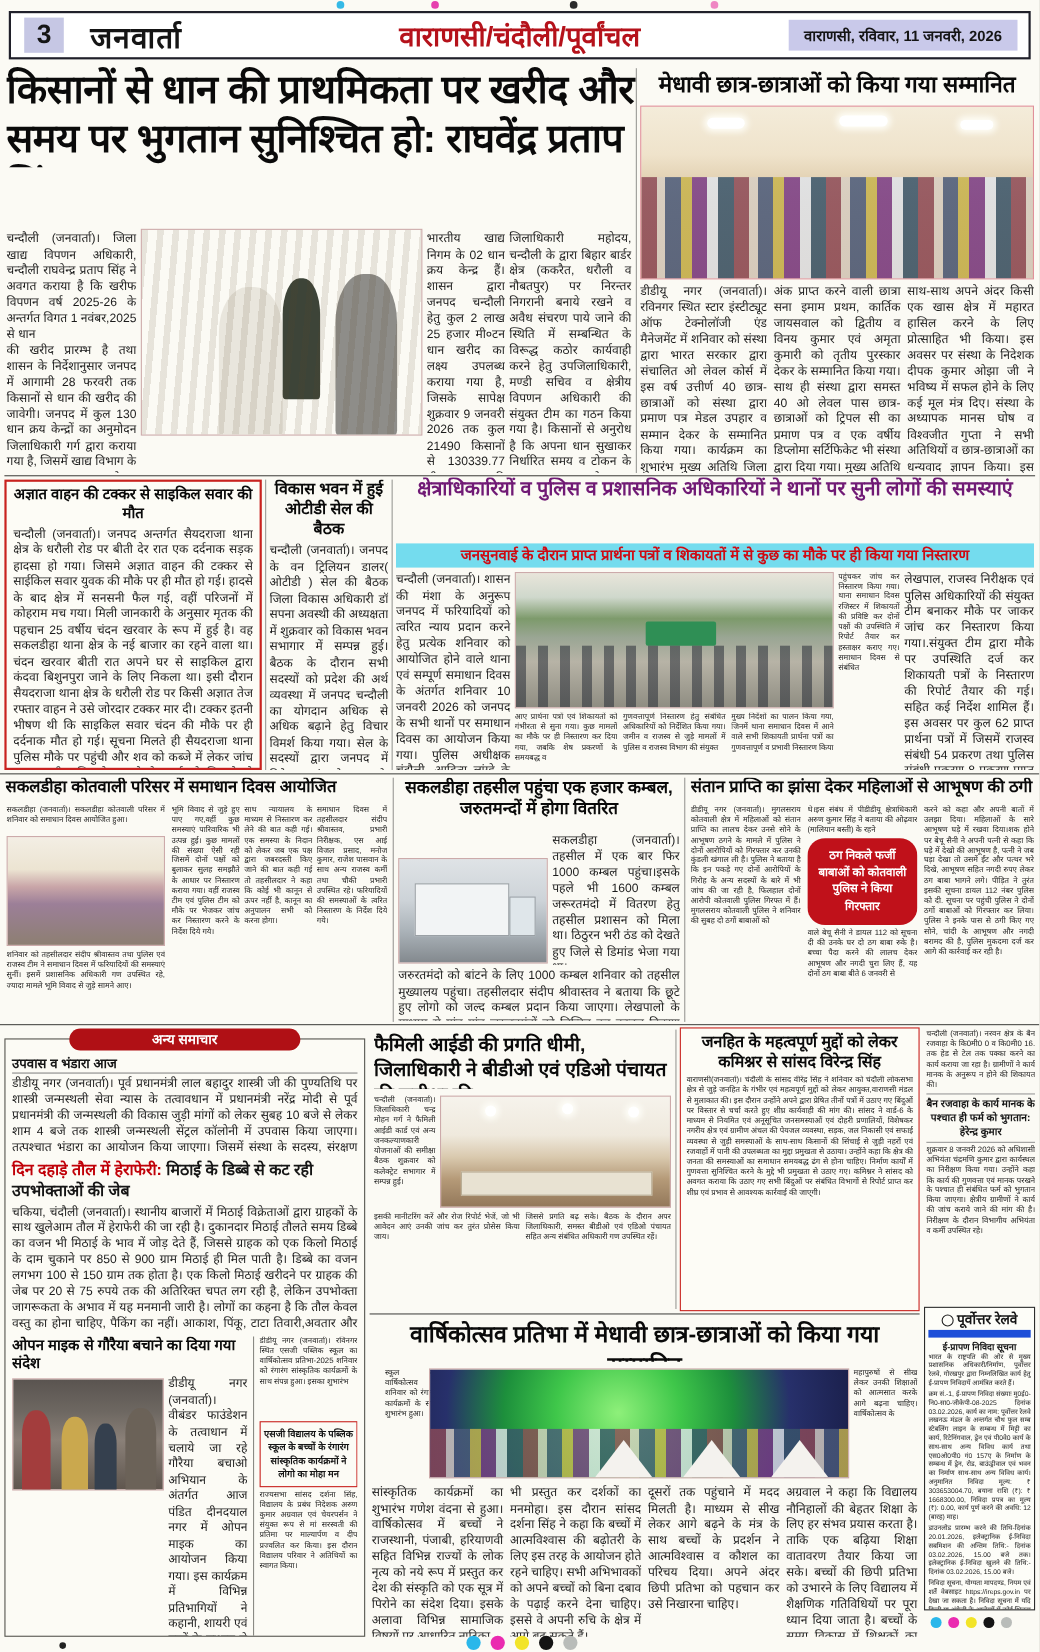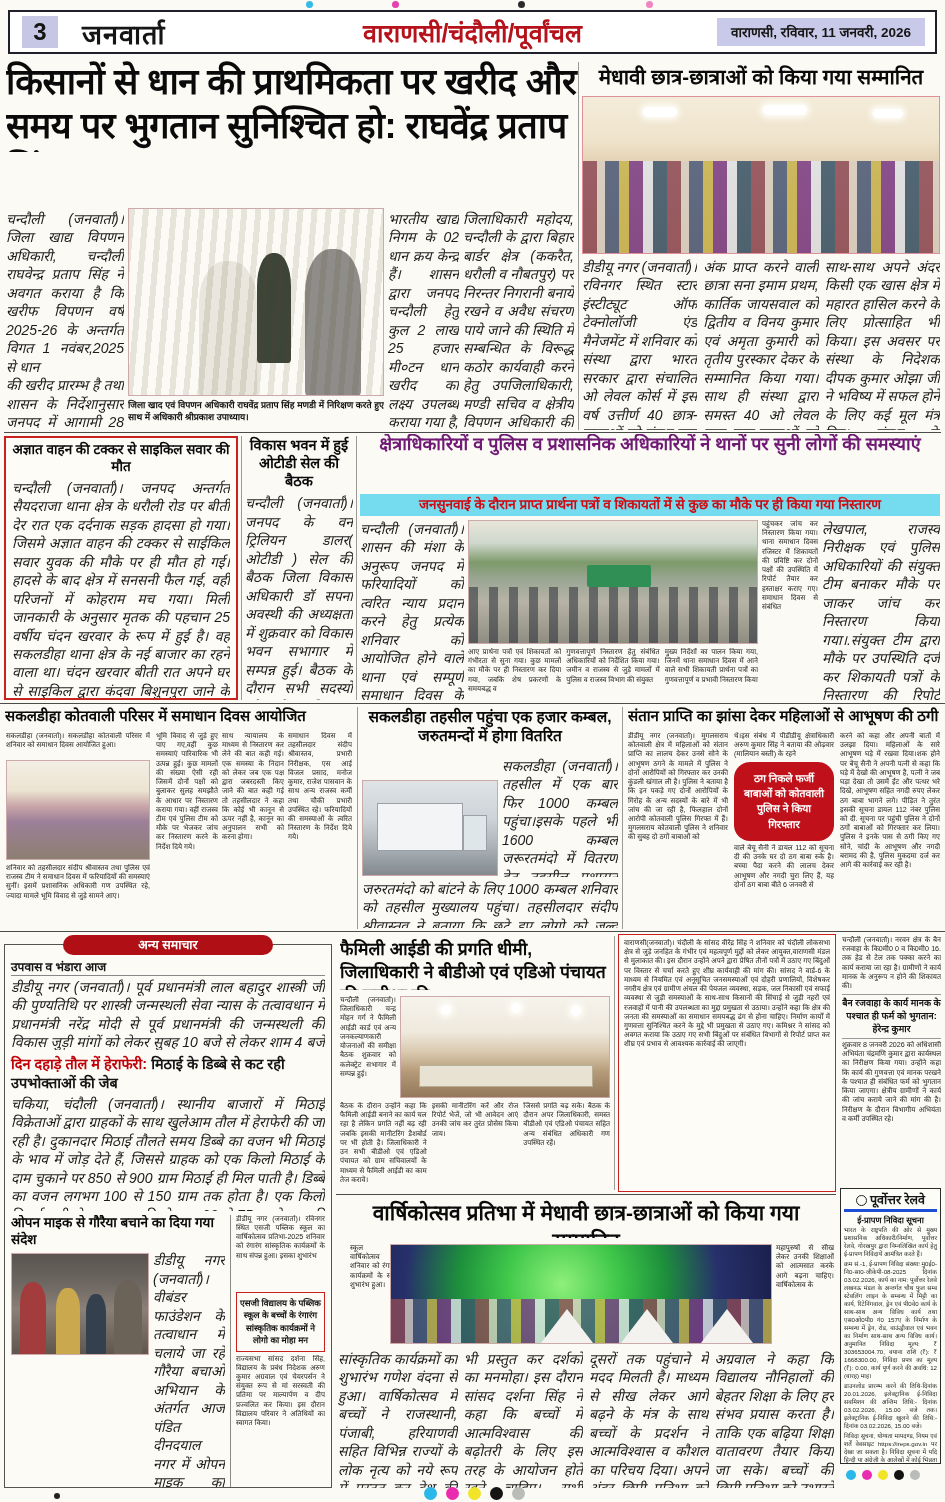--- a/index.html
+++ b/index.html
@@ -3,21 +3,21 @@
 <meta charset="utf-8">
 <style>
   * { margin:0; padding:0; box-sizing:border-box; }
   html,body { background:#dddbd4; }
   #page {
     position:relative; width:945px; height:1502px; margin:0 auto;
     background:#fbfaf4; color:#151515; overflow:hidden;
     font-family:"Liberation Sans", sans-serif;
   }
   .abs { position:absolute; }
-  .bt { font-size:14px; line-height:1.32; overflow:hidden; color:#1c1c1c; text-align:justify;font-style:italic; }
+  .bt { font-size:11px; line-height:1.32; overflow:hidden; color:#1c1c1c; text-align:justify; }
   .bt-sm { font-size:7.1px; line-height:1.3; overflow:hidden; color:#1c1c1c; text-align:justify; }
   .cols { display:flex; gap:6px; }
   .col { flex:1 1 0; overflow:hidden; }
   .vrule { position:absolute; width:1px; background:#9a9a96; }
   .hrule { position:absolute; height:1px; background:#4b4b48; }
 
   
   #masthead { border:2px solid #20202a; background:#fff; }
   #pageno { background:#c6c7e4; font-weight:bold; font-size:24px; text-align:center; line-height:32px; }
   #papername { font-weight:700; font-size:27px; letter-spacing:1px; }
@@ -66,21 +66,21 @@
   .ph-truck { background:linear-gradient(180deg,#dfe3e6 0%,#cdd3d8 40%,#aab2b8 70%,#83898e 100%); }
   .truck-box { position:absolute; background:#f2f4f5; border:1px solid #9aa0a5; }
   .ph-meet { background:linear-gradient(180deg,#f6f3ec 0%,#efe9dd 35%,#d9c9ae 55%,#b59a78 75%,#93785a 100%); }
   .lightdot { position:absolute; background:#fff; border-radius:50%; box-shadow:0 0 6px 3px rgba(255,255,250,.9); }
   .ph-openmic { background:linear-gradient(180deg,#5a5450 0%,#6e6862 30%,#8a8078 55%,#5f564e 100%); }
   .ph-stage { background:radial-gradient(circle at 45% 40%, #8ef07a 0%, #3fc74a 26%, #1d8f3c 48%, #27306b 72%, #1a1f4a 100%); }
   .tri { position:absolute; width:0; height:0; border-left:26px solid transparent; border-right:26px solid transparent; border-bottom:34px solid #f4f2ee; }
 
   
   #railway { border:1.2px solid #2c2c2c; background:#fdfdf8; padding:2px 3px; }
-  #railway .rtitle { font-weight:800; font-size:12.5px; text-align:center; border-bottom:3px solid #1d4ed8; padding-bottom:1px; }
+  #railway .rtitle { font-weight:800; font-size:12.5px; text-align:center; border-bottom:7px solid #1d4ed8; padding-bottom:1px; }
   #railway .rsub { font-weight:bold; font-size:8.3px; text-align:center; margin:2px 0 1px; }
   #railway p { font-size:6.15px; line-height:1.3; text-align:justify; color:#222; margin-bottom:2px; }
   .wheel { display:inline-block; width:11px; height:11px; border:1.5px solid #222; border-radius:50%; vertical-align:-2px; margin-right:3px; }
 </style>
 </head>
 <body>
 
 <div id="page">
 
   <div class="dot" style="left:306px;top:1px;width:7px;height:7px;background:#35b9e6;"></div>
@@ -100,21 +100,20 @@
   <div class="abs" style="left:6px;top:210px;width:118px;height:220px;overflow:hidden;">
     <p class="bt">चन्दौली (जनवार्ता)। जिला खाद्य विपणन अधिकारी, चन्दौली राघवेन्द्र प्रताप सिंह ने अवगत कराया है कि खरीफ विपणन वर्ष 2025-26 के अन्तर्गत विगत 1 नवंबर,2025 से धान</p>
     <p class="bt">की खरीद प्रारम्भ है तथा शासन के निर्देशानुसार जनपद में आगामी 28 फरवरी तक किसानों से धान की खरीद की जावेगी। जनपद में कुल 130 धान क्रय केन्द्रों का अनुमोदन जिलाधिकारी गर्ग द्वारा कराया गया है, जिसमें खाद्य विभाग के 48 धान क्रय केन्द्र, पी०सी०एफ० के 27 केन्द्र, पी०सी०यू० के 36 केन्द्र, यू०पी०एस०एस० के 15 केन्द्र, मण्डी समिति के 02 केन्द्र व</p>
   </div>
 
   <div class="photo ph-grain" style="left:128px;top:208px;width:256px;height:188px;">
     <div class="person" style="left:70px;top:52px;width:58px;height:136px;background:#e9e6dd;"></div>
     <div class="person" style="left:128px;top:44px;width:34px;height:110px;background:#3d4438;"></div>
     <div class="person" style="left:176px;top:40px;width:56px;height:148px;background:#8e8d89;"></div>
   </div>
-  <div class="abs caption" style="left:128px;top:399px;width:256px;height:30px;overflow:hidden;">जिला खाद एवं विपणन अधिकारी राघवेंद्र प्रताप सिंह मणडी में निरिक्षण करते हुए साथ में अधिकारी श्रीप्रकाश उपाध्याय।</div>
 
   <div class="abs bt" style="left:388px;top:210px;width:71px;height:220px;">भारतीय खाद्य निगम के 02 धान क्रय केन्द्र हैं। शासन द्वारा जनपद चन्दौली हेतु कुल 2 लाख 25 हजार मी०टन धान खरीद का लक्ष्य उपलब्ध कराया गया है, जिसके सापेक्ष शुक्रवार 9 जनवरी 2026 तक कुल 21490 किसानों से 130339.77 मी0टन धान की खरीद की जा चुकी है, जो लक्ष्य का 57.93 प्रतिशत है। कुल खरीद के सापेक्ष राइस मिलर्स को 88259.80 मी०टन धान की डिलीवरी व भारतीय खाद्य निगम में 36781.56 मी0टन (61.58 प्रतिशत) फोर्टीफाईड चावल का सम्प्रदान कराया जा चुका है तथा किसानों को 277.13 करोड़ का भुगतान भी उनके आधार लिंक बैंक खाते में किया जा चुका है। जनपद के किसानों द्वारा उपजाये धान की खरीद को प्राथमिकता देने व बिहार बार्डर से जनपद के भीतर लाये जाने वाले धान के अवैध संचरण को रोकने हेतु</div>
   <div class="abs bt" style="left:463px;top:210px;width:111px;height:220px;">जिलाधिकारी महोदय, चन्दौली के द्वारा बिहार बार्डर क्षेत्र (ककरैत, धरौली व नौबतपुर) पर निरन्तर निगरानी बनाये रखने व अवैध संचरण पाये जाने की स्थिति में सम्बन्धित के विरूद्ध कठोर कार्यवाही करने हेतु उपजिलाधिकारी, मण्डी सचिव व क्षेत्रीय विपणन अधिकारी की संयुक्त टीम का गठन किया गया है। किसानों से अनुरोध है कि अपना धान सुखाकर निर्धारित समय व टोकन के अनुसार धान क्रय केन्द्र पर उपस्थित होकर अपने धान की तौल कराएं तथा कोई भी किसान केन्द्र पर खुले आसमान के नीचे अपना धान गिराकर न जाएं, जिससे बारिश आदि से किसानों का धान सुरक्षित रहे। साथ ही अनुरोध है कि रविवार व अवकाश के दिनों में किसान केन्द्रों पर अपने धान की ट्रालियों लेकर न जाएं, जिससे असुविधा से बचा जा सके।</div>
 
   <div class="vrule" style="left:578px;top:62px;height:368px;"></div>
 
   <div class="abs hl-top-right" style="left:582px;top:62px;width:358px;height:32px;overflow:hidden;">मेधावी छात्र-छात्राओं को किया गया सम्मानित</div>
   <div class="photo ph-hall" style="left:582px;top:96px;width:358px;height:158px;border-color:#e0909a;">
     <div class="lightdot" style="left:60px;top:10px;width:34px;height:10px;border-radius:6px;"></div>
     <div class="lightdot" style="left:180px;top:8px;width:44px;height:10px;border-radius:6px;"></div>
@@ -219,28 +218,28 @@
 
   <div class="abs hl-md" style="left:340px;top:938px;width:270px;height:52px;font-size:17.5px;line-height:1.3;overflow:hidden;">फैमिली आईडी की प्रगति धीमी, जिलाधिकारी ने बीडीओ एवं एडिओ पंचायत की समीक्षा की</div>
   <div class="abs bt-sm" style="left:340px;top:996px;width:56px;height:102px;">चन्दौली (जनवार्ता)। जिलाधिकारी चन्द्र मोहन गर्ग ने फैमिली आईडी कार्ड एवं अन्य जनकल्याणकारी योजनाओं की समीक्षा बैठक शुक्रवार को कलेक्ट्रेट सभागार में सम्पन्न हुई।</div>
   <div class="photo ph-meet" style="left:400px;top:996px;width:210px;height:102px;">
     <div class="lightdot" style="left:40px;top:8px;width:10px;height:10px;"></div>
     <div class="lightdot" style="left:110px;top:6px;width:10px;height:10px;"></div>
     <div class="lightdot" style="left:170px;top:9px;width:10px;height:10px;"></div>
     <div style="position:absolute;left:18px;bottom:10px;width:174px;height:22px;background:#e8e2d2;border:1px solid #b9ae96;"></div>
   </div>
   <div class="abs cols" style="left:340px;top:1102px;width:270px;height:86px;gap:5px;">
-    <div class="col bt-sm">बैठक के दौरान उन्होंने कहा कि फैमिली आईडी बनाने का कार्य चल रहा है लेकिन प्रगति नहीं बढ़ रही जबकि इसकी मानीटरिंग डैशबोर्ड पर भी होती है। जिलाधिकारी ने उन सभी बीडीओ एवं एडिओ पंचायत को ग्राम सचिवालयों के माध्यम से फैमिली आईडी का काम तेज करावे।</div>
     <div class="col bt-sm">इसकी मानीटरिंग करें और रोज रिपोर्ट भेजें, जो भी आवेदन आएं उनकी जांच कर तुरंत प्रोसेस किया जाय।</div>
     <div class="col bt-sm">जिससे प्रगति बढ़ सके। बैठक के दौरान अपर जिलाधिकारी, समस्त बीडीओ एवं एडिओ पंचायत सहित अन्य संबंधित अधिकारी गण उपस्थित रहें।</div>
   </div>
 
   <div class="vrule" style="left:614px;top:936px;height:254px;"></div>
 
   <div class="abs red-box-thin" style="left:618px;top:934px;width:218px;height:258px;padding:4px 5px;overflow:hidden;background:#fdfcf6;">
+    <div class="hl-md hl-center" style="font-size:14.5px;margin-bottom:3px;">जनहित के महत्वपूर्ण मुद्दों को लेकर कमिश्नर से सांसद विरेन्द्र सिंह</div>
     <p class="bt-sm" style="height:205px;">वाराणसी(जनवार्ता)। चंदौली के सांसद वीरेंद्र सिंह ने शनिवार को चंदौली लोकसभा क्षेत्र से जुड़े जनहित के गंभीर एवं महत्वपूर्ण मुद्दों को लेकर आयुक्त,वाराणसी मंडल से मुलाकात की। इस दौरान उन्होंने अपने द्वारा प्रेषित तीनों पत्रों में उठाए गए बिंदुओं पर विस्तार से चर्चा करते हुए शीघ्र कार्यवाही की मांग की। सांसद ने वार्ड-6 के माध्यम से नियमित एवं अनूसूचित जनसमस्याओं एवं दोहरी प्रणालियों, विशेषकर नगरीय क्षेत्र एवं ग्रामीण अंचल की पेयजल व्यवस्था, सड़क, जल निकासी एवं सफाई व्यवस्था से जुड़ी समस्याओं के साथ-साथ किसानों की सिंचाई से जुड़ी नहरों एवं रजवाहों में पानी की उपलब्धता का मुद्दा प्रमुखता से उठाया। उन्होंने कहा कि क्षेत्र की जनता की समस्याओं का समाधान समयबद्ध ढंग से होना चाहिए। निर्माण कार्यों में गुणवत्ता सुनिश्चित करने के मुद्दे भी प्रमुखता से उठाए गए। कमिश्नर ने सांसद को अवगत कराया कि उठाए गए सभी बिंदुओं पर संबंधित विभागों से रिपोर्ट प्राप्त कर शीघ्र एवं प्रभाव से आवश्यक कार्रवाई की जाए्गी।</p>
   </div>
 
   <div class="abs" style="left:842px;top:936px;width:99px;height:250px;overflow:hidden;">
     <p class="bt-sm" style="height:56px;">चन्दौली (जनवार्ता)। नरवन क्षेत्र के बैन रजवाहा के कि0मी0 0 व कि0मी0 16. तक हेड से टेल तक पक्का करने का कार्य कराया जा रहा है। ग्रामीणों ने कार्य मानक के अनुरूप न होने की शिकायत की।</p>
     <div style="font-size:9.3px;font-weight:800;line-height:1.4;text-align:center;border-top:1px solid #999;border-bottom:1px solid #999;padding:2px 0;margin:2px 0;">बैन रजवाहा के कार्य मानक के पश्चात ही फर्म को भुगतान: हेरेन्द्र कुमार</div>
     <p class="bt-sm" style="height:130px;">शुक्रवार 8 जनवरी 2026 को अधिशासी अभियंता चंद्रमणि कुमार द्वारा कार्यस्थल का निरीक्षण किया गया। उन्होंने कहा कि कार्य की गुणवत्ता एवं मानक परखने के पश्चात ही संबंधित फर्म को भुगतान किया जाएगा। क्षेत्रीय ग्रामीणों ने कार्य की जांच कराये जाने की मांग की है। निरीक्षण के दौरान विभागीय अभियंता व कर्मी उपस्थित रहे।</p>
   </div>
 
   <div class="hrule" style="left:336px;top:1194px;width:500px;"></div>

